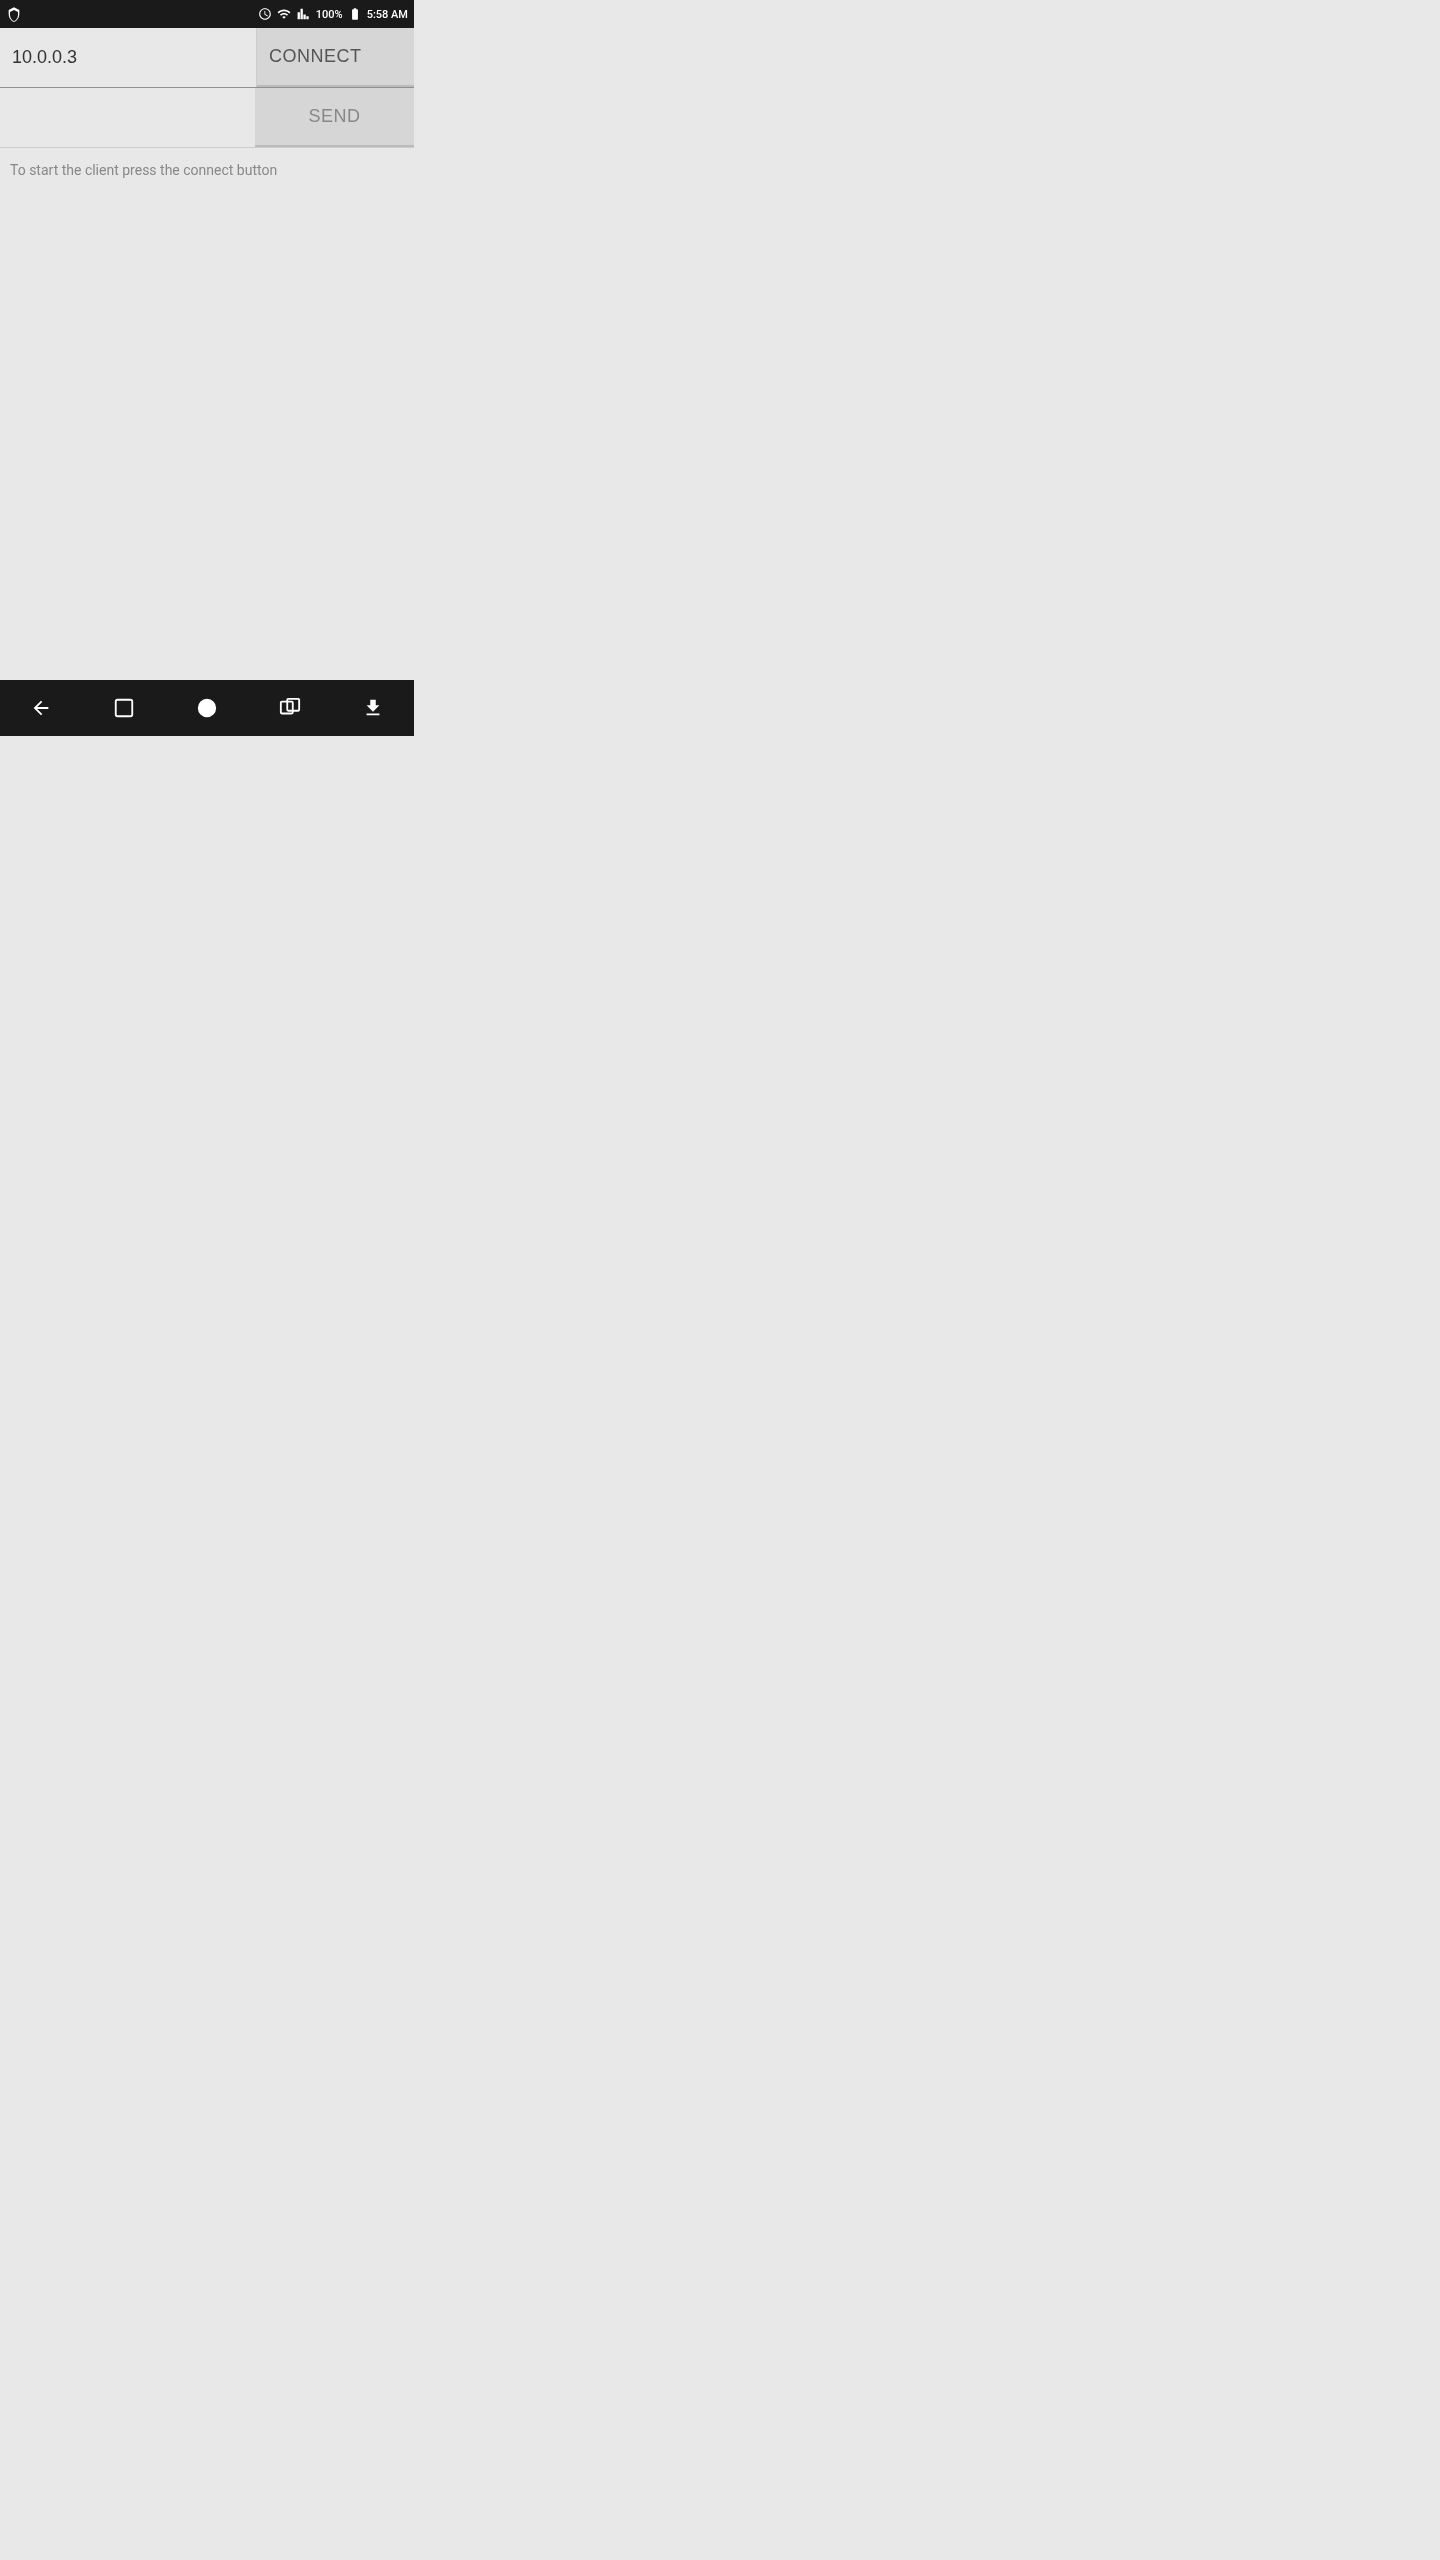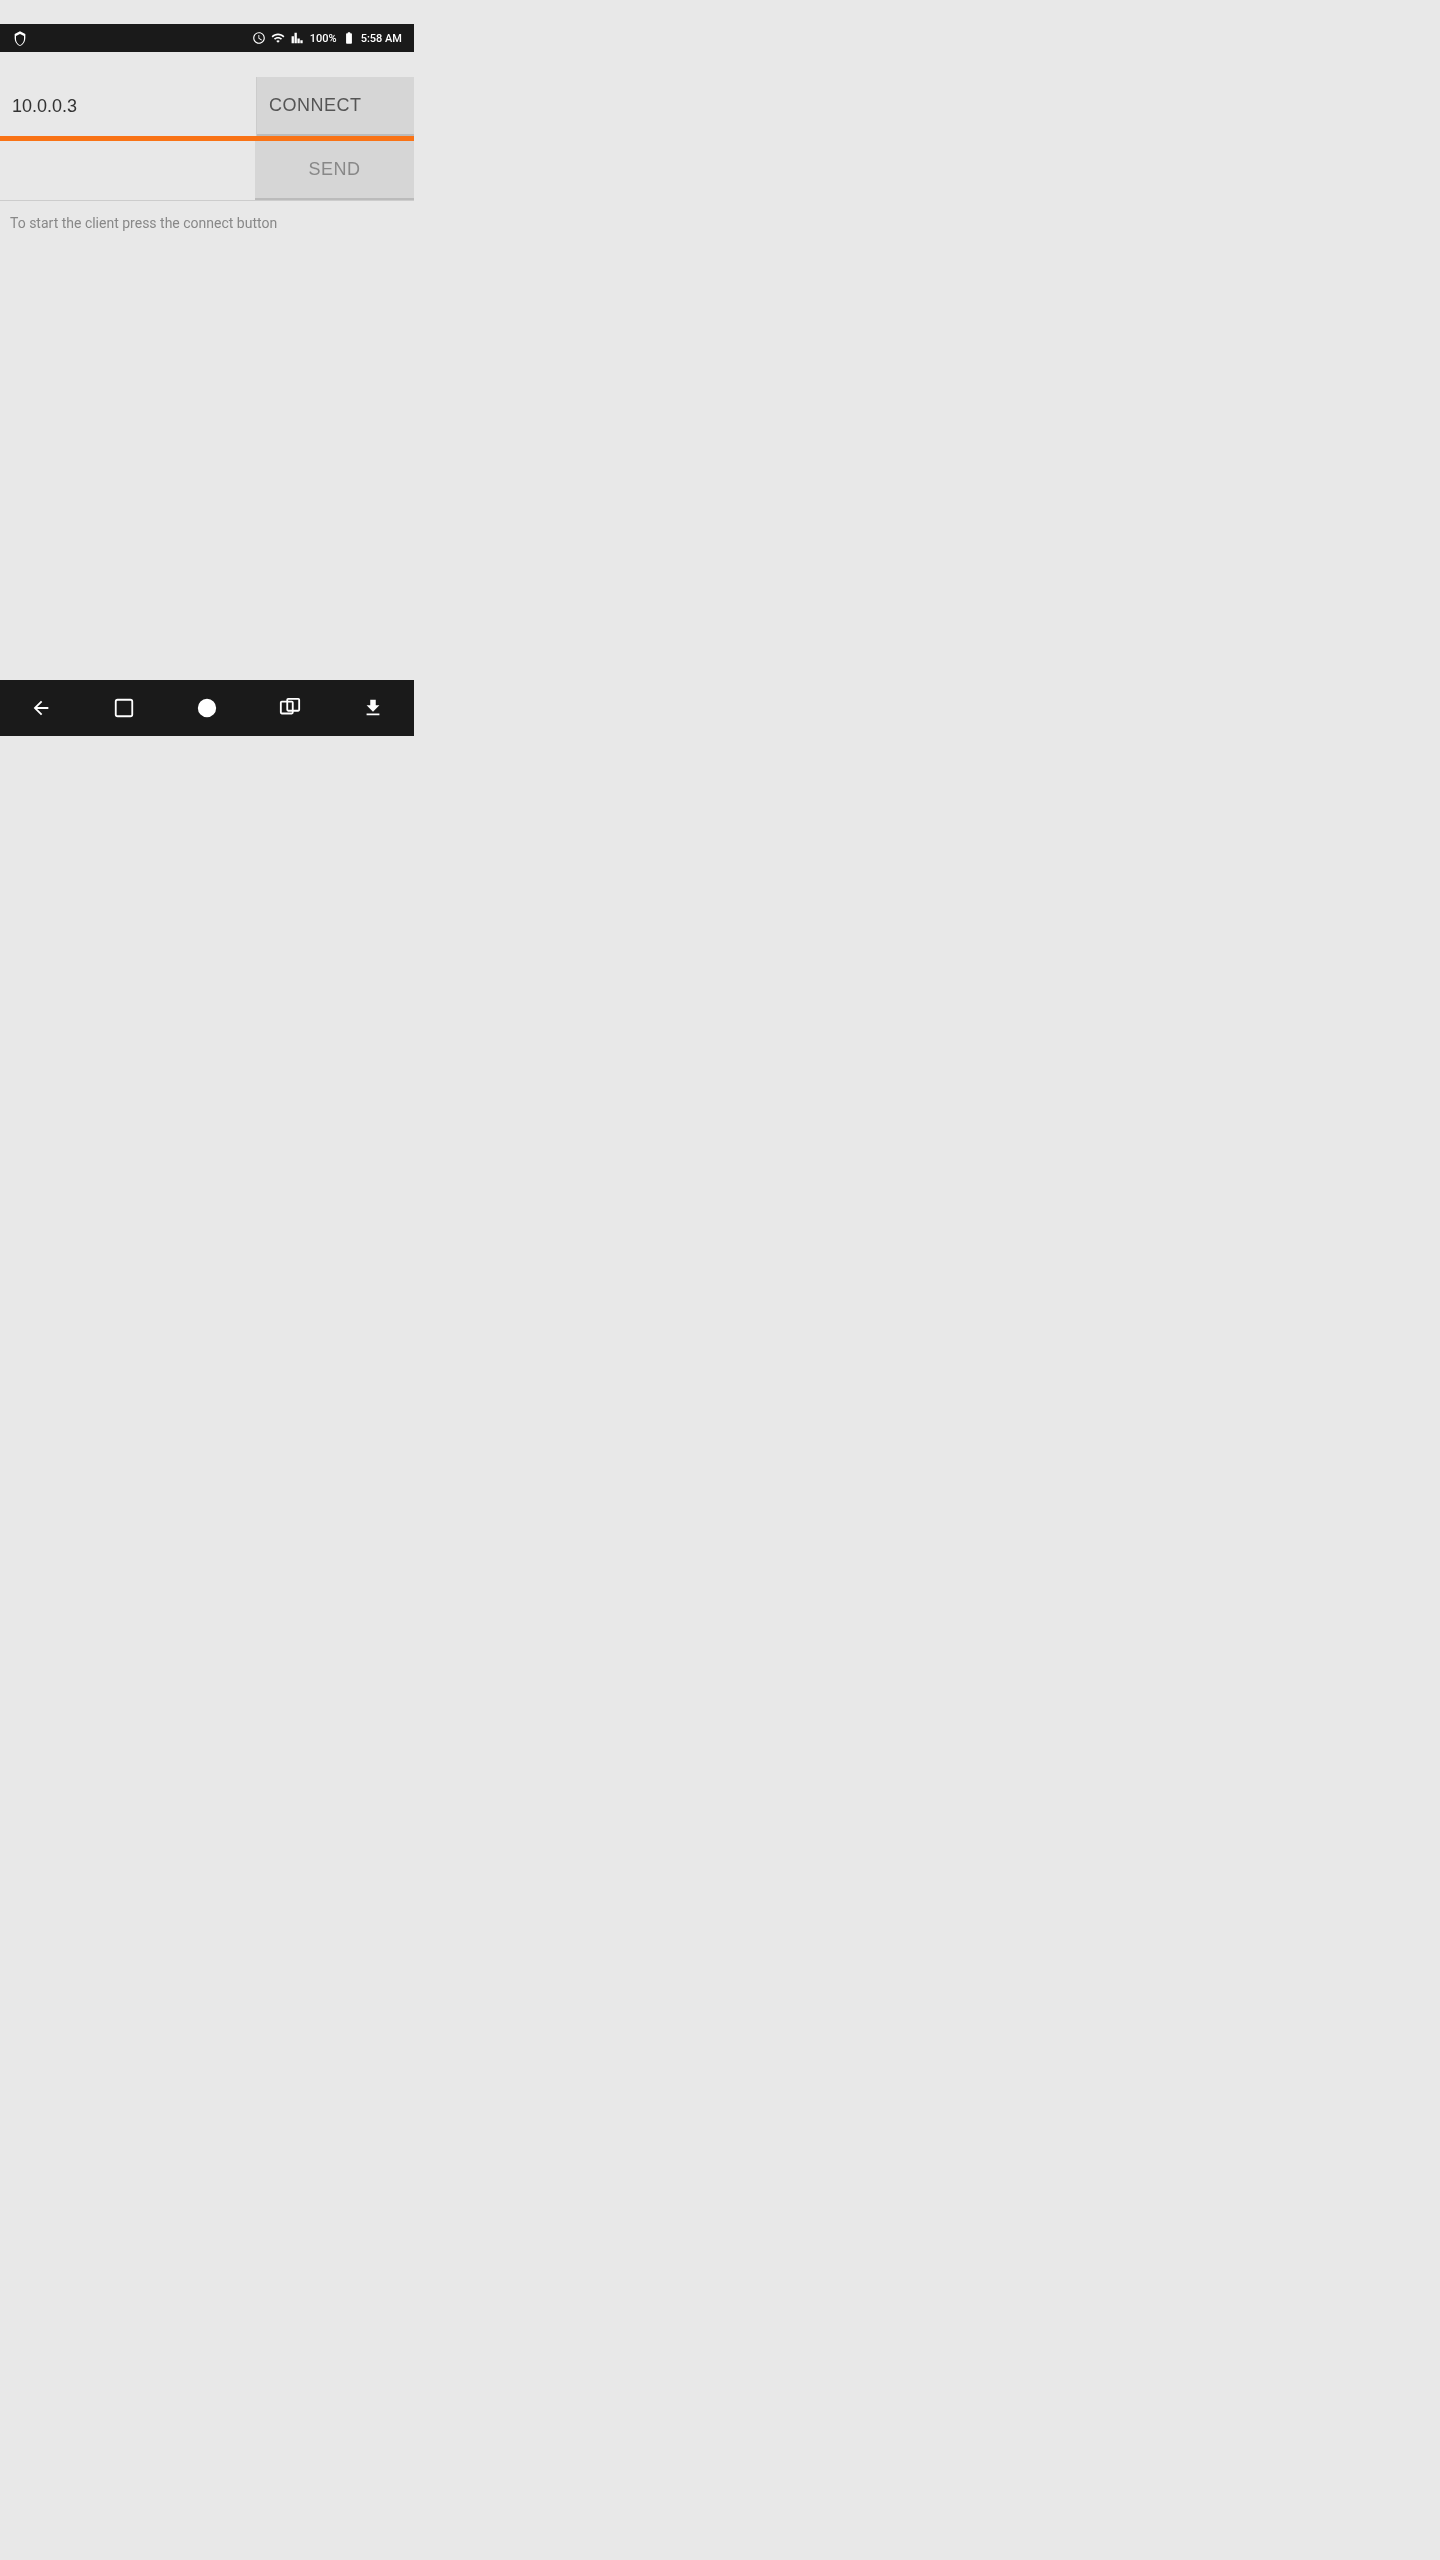--- a/index.html
+++ b/index.html
@@ -19,26 +19,25 @@
       transform-origin: top left;
     }
 
     
     .status-bar {
       background: #1a1a1a;
       height: 28px;
       display: flex;
       align-items: center;
       justify-content: space-between;
-      padding: 0 12px;
+      padding: 0 6px;
       color: white;
       font-size: 12px;
       font-weight: 500;
       flex-shrink: 0;
-      margin-top: 24px;
     }
 
     .status-left {
       display: flex;
       align-items: center;
     }
 
     .status-right {
       display: flex;
       align-items: center;
@@ -56,22 +55,21 @@
       flex: 1;
       background: #e8e8e8;
       display: flex;
       flex-direction: column;
     }
 
     
     .top-row {
       display: flex;
       align-items: stretch;
-      border-bottom: 5px solid #f97316;
-      margin-top: 25px;
+      border-bottom: 1px solid #f97316;
     }
 
     .ip-field {
       flex: 1;
       padding: 18px 12px;
       font-size: 18px;
       color: #333;
       background: #e8e8e8;
       border: none;
       border-right: 1px solid #ccc;

